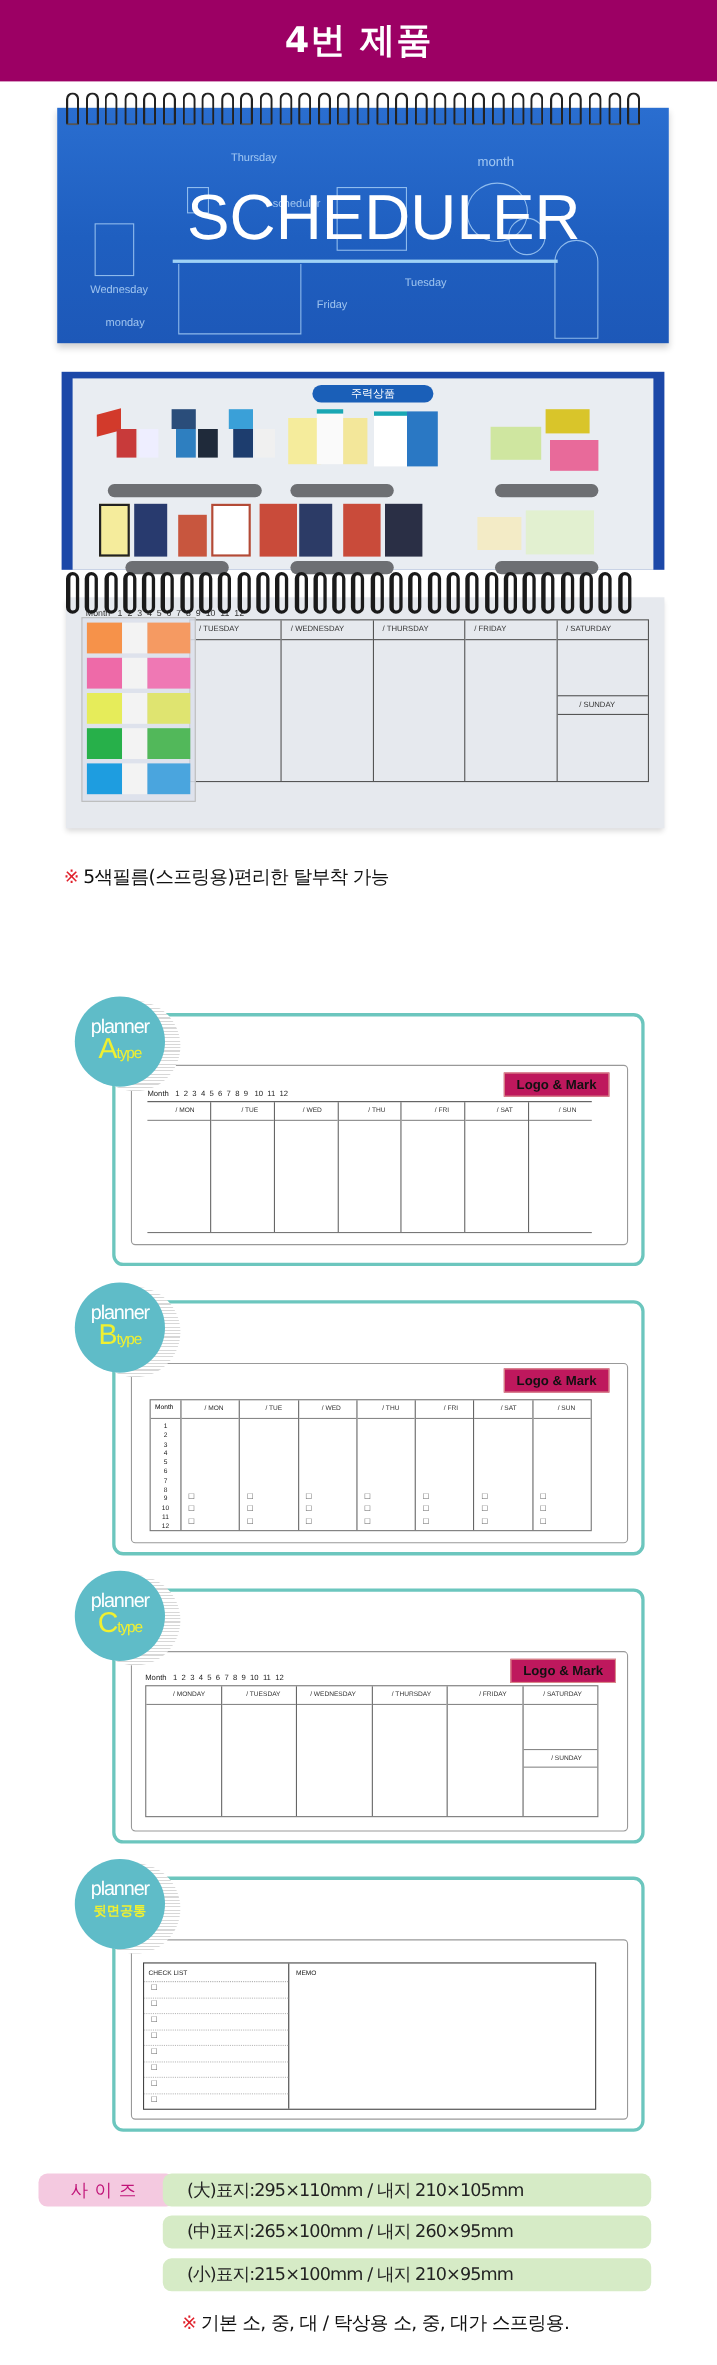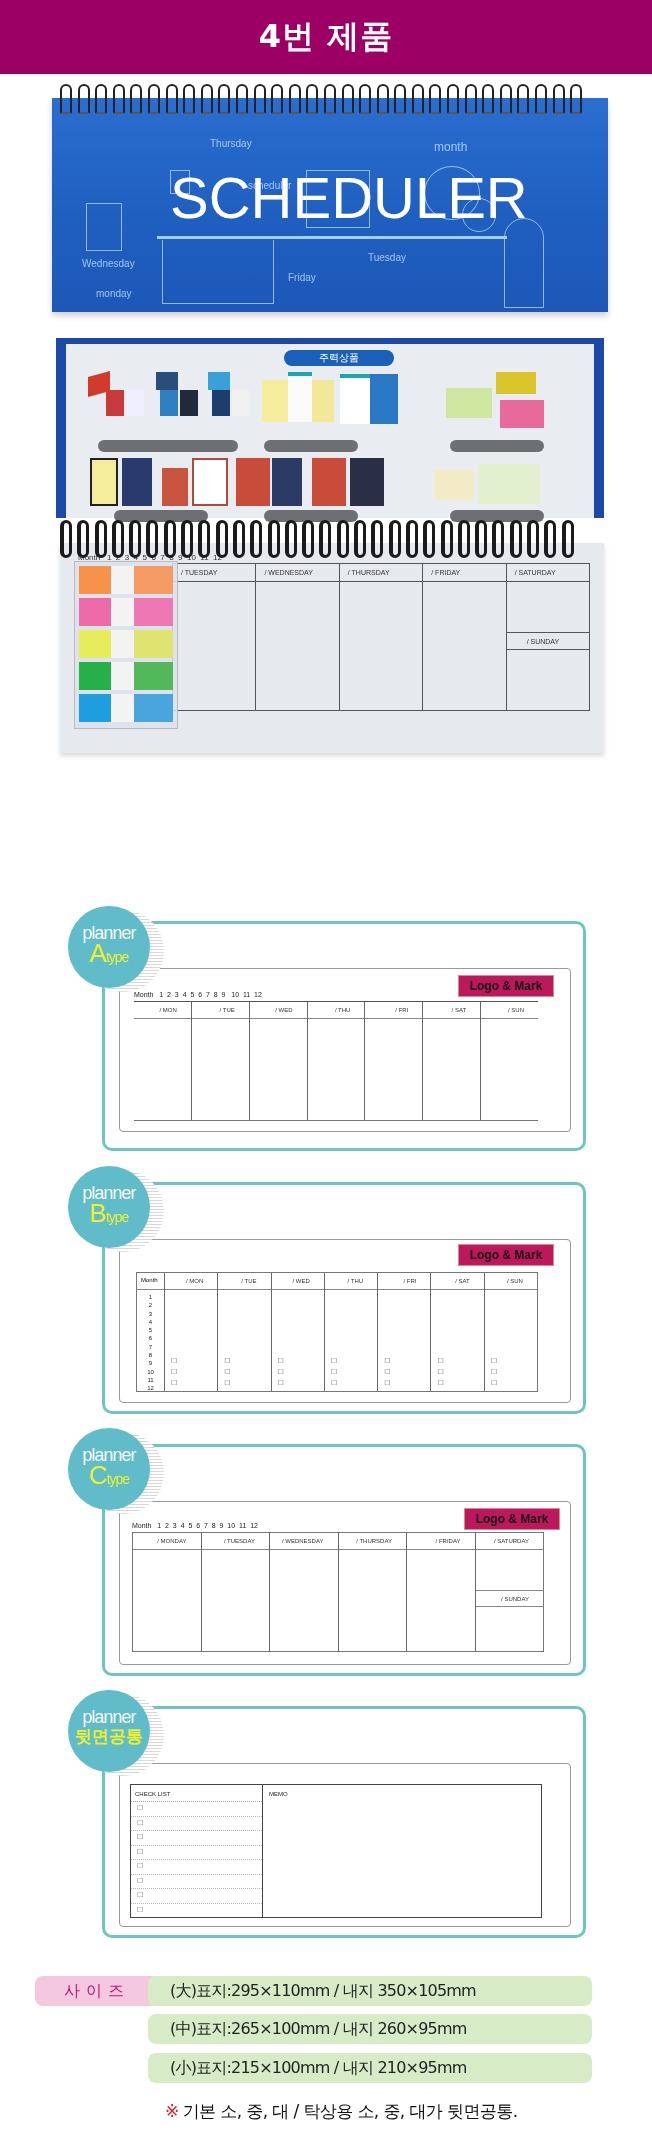--- a/index.html
+++ b/index.html
@@ -39,21 +39,21 @@
   .note { font-size: 17px; color: #111; height: 28px; line-height: 28px; letter-spacing: -0.6px; }
   .note .mark { color: #e0202a; margin-right: 4px; }
 
   
   .card { position: absolute; left: 102px; width: 484px; border: 3px solid #6cc6be; border-radius: 10px; background: #fff; }
   .badge { position: absolute; left: 68px; width: 82px; height: 82px; border-radius: 50%; background: #5fbcc8; z-index: 3; color: #fff; text-align: center; font-family: "Liberation Sans", sans-serif; }
   .badge-stripes { position: absolute; width: 82px; height: 82px; border-radius: 50%; z-index: 2; background: repeating-linear-gradient(180deg, #d8d8d8 0 1px, #fff 1px 3px); }
   .badge .t1 { font-size: 18px; line-height: 18px; margin-top: 18px; letter-spacing: -1px; }
   .badge .t2 { font-size: 14px; line-height: 22px; color: #f0f030; letter-spacing: -1px; }
   .badge .t2 .big { font-size: 26px; }
-  .badge .t2k { font-size: 17px; font-weight: bold; color: #f0f030; line-height: 22px; margin-top: 0; }
+  .badge .t2k { font-size: 12px; font-weight: bold; color: #f0f030; line-height: 22px; margin-top: 0; }
   .sheet { position: absolute; left: 14px; right: 12px; border: 1px solid #999; border-radius: 4px; background: #fff; }
   .logo { position: absolute; right: 16px; height: 22px; width: 96px; background: #be185d; border: 1px solid #d98a8a; font-size: 12px; font-weight: bold; color: #111; display: flex; align-items: center; justify-content: center; font-family: "Liberation Sans", sans-serif; }
   .m-row { position: absolute; font-size: 7px; color: #222; font-family: "Liberation Sans", sans-serif; white-space: pre; }
   .tbl { position: absolute; display: flex; border-top: 1px solid #555; }
   .tcol { flex: 1; border-right: 1px solid #666; position: relative; }
   .tcol:last-child { border-right: none; }
   .tcol .hd { height: 17px; border-bottom: 1px solid #888; font-size: 6px; color: #333; text-align: right; padding: 5px 14px 0 0; font-family: "Liberation Sans", sans-serif; }
   .cb { font-size: 7px; color: #666; line-height: 11px; padding-left: 6px; }
   .mnum { font-size: 6px; color: #222; line-height: 8.3px; text-align: center; font-family: "Liberation Sans", sans-serif; }
 
@@ -244,20 +244,21 @@
     <div class="ring2"></div>
     <div class="ring2"></div>
     <div class="ring2"></div>
     <div class="ring2"></div>
     <div class="ring2"></div>
     <div class="ring2"></div>
     <div class="ring2"></div>
 </div>
 
 <div class="notes" style="top:784px;">
+  <div class="note"><span class="mark">※</span><span>5색필름(스프링용)편리한 탈부착 가능</span></div>
 </div>
 
 <div class="badge-stripes" style="left:82px;top:910px;"></div>
 <div class="badge" style="top:906px;">
   <div class="t1">planner</div>
   <div class="t2"><span class="big">A</span><span>type</span></div>
 </div>
 <div class="card" style="top:921px;height:230px;">
   <div class="sheet" style="top:44px;height:164px;">
     <div class="logo" style="top:6px;">Logo &amp; Mark</div>
@@ -427,18 +428,18 @@
         <div class="cb" style="height:14.5px;">☐</div>
       </div>
       <div style="flex:1;">
         <div style="font-size:6px;color:#222;padding:6px 6px;font-family:'Liberation Sans',sans-serif;">MEMO</div>
       </div>
     </div>
   </div>
 </div>
 
 <div class="size-label">사이즈</div>
-<div class="size-row" style="top:1976px;">(大)표지:295×110mm / 내지 350×105mm</div>
+<div class="size-row" style="top:1976px;">(大)표지:295×110mm / 내지 210×105mm</div>
 <div class="size-row" style="top:2014px;">(中)표지:265×100mm / 내지 260×95mm</div>
 <div class="size-row" style="top:2053px;">(小)표지:215×100mm / 내지 210×95mm</div>
 <div class="size-note">
-  <span class="mark">※</span><span>기본 소, 중, 대 / 탁상용 소, 중, 대가 뒷면공통.</span>
+  <span class="mark">※</span><span>기본 소, 중, 대 / 탁상용 소, 중, 대가 스프링용.</span>
 </div>
 
 </body></html>

